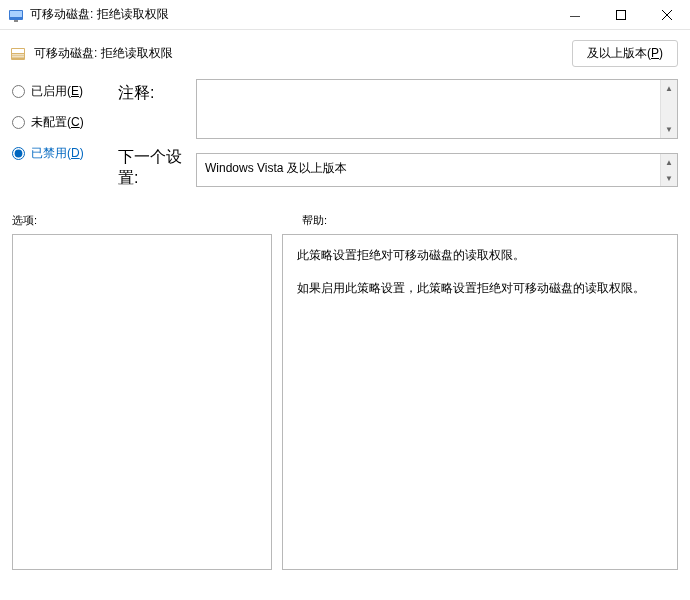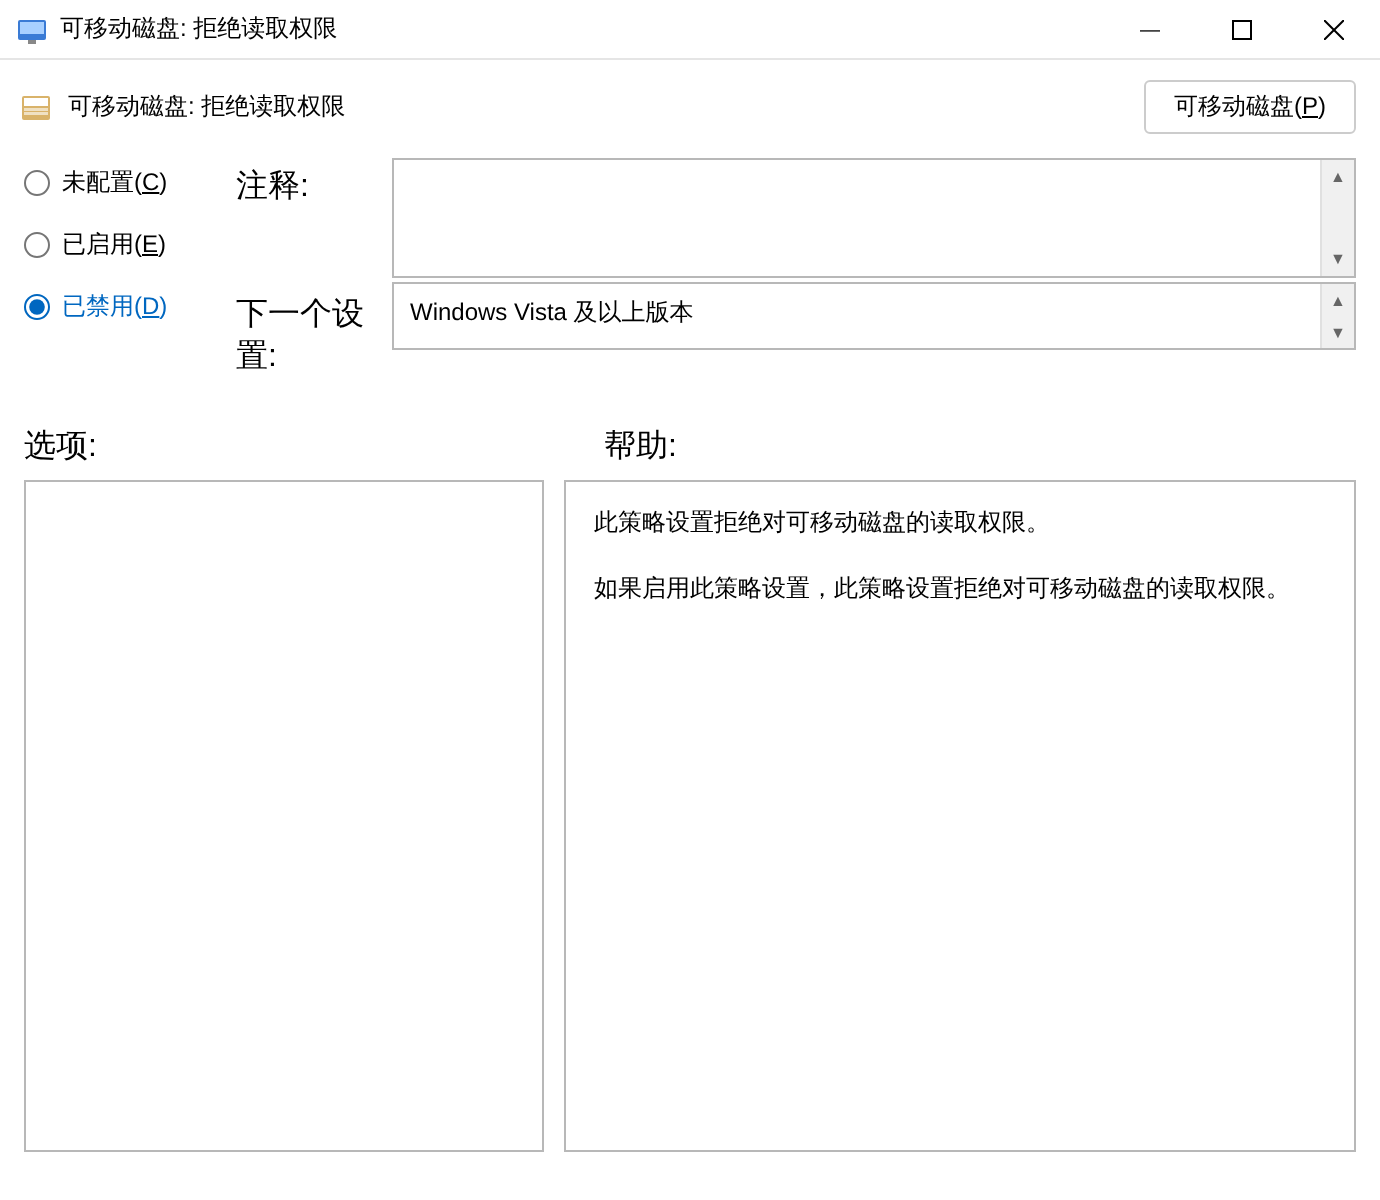--- a/index.html
+++ b/index.html
@@ -97,30 +97,30 @@
   }
   .scroll-arrow {
     height: 17px; display: flex; align-items: center; justify-content: center;
     color: #666; font-size: 8px;
   }
   .scroll-track .mid { flex: 1; }
   .platform-box {
     height: 34px;
     border: 1px solid #b8b8b8;
     background: #fff;
-    margin-top: 2px;
+    margin-top: 14px;
     position: relative;
     padding: 6px 22px 6px 8px;
     font-size: 12px;
   }
   .section-labels {
     display: grid;
     grid-template-columns: 290px 1fr;
     padding: 24px 12px 6px 12px;
-    font-size: 16px;
+    font-size: 11px;
   }
   .panels {
     display: grid;
     grid-template-columns: 260px 1fr;
     gap: 10px;
     padding: 0 12px 12px 12px;
     height: 348px;
   }
   .panel {
     border: 1px solid #b8b8b8;
@@ -168,33 +168,33 @@
     <svg width="16" height="16" viewBox="0 0 16 16">
       <rect x="1" y="2" width="14" height="12" rx="1" fill="#d9b36a"></rect>
       <rect x="2" y="3" width="12" height="4" fill="#fff"></rect>
       <rect x="2" y="8" width="12" height="1.5" fill="#fff" opacity="0.6"></rect>
       <rect x="2" y="10" width="12" height="1.5" fill="#fff" opacity="0.6"></rect>
     </svg>
   </span>
   <span class="policy-title">可移动磁盘: 拒绝读取权限</span>
   <span class="hspacer"></span>
   <button class="nav-btn">
-    <span>可移动磁盘(</span><u>P</u><span>)</span>
+    <span>及以上版本(</span><u>P</u><span>)</span>
   </button>
 </div>
 
 <div class="body-grid">
   <div class="radio-col">
     <label class="radio-item">
       <input type="radio" name="cfg" style="">
-      <span><span>未配置(</span><u>C</u><span>)</span></span>
+      <span><span>已启用(</span><u>E</u><span>)</span></span>
     </label>
     <label class="radio-item">
       <input type="radio" name="cfg" style="">
-      <span><span>已启用(</span><u>E</u><span>)</span></span>
+      <span><span>未配置(</span><u>C</u><span>)</span></span>
     </label>
     <label class="radio-item" style="color:#0067c0;">
       <input type="radio" name="cfg" checked="" style="">
       <span><span>已禁用(</span><u>D</u><span>)</span></span>
     </label>
   </div>
   <div class="label-col">
     <div class="lbl">注释:</div>
     <div class="lbl2">下一个设置:</div>
   </div>

